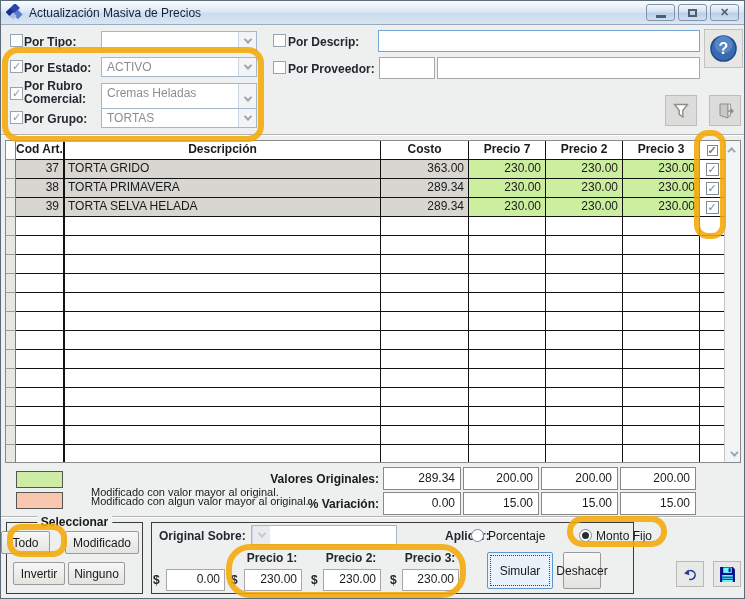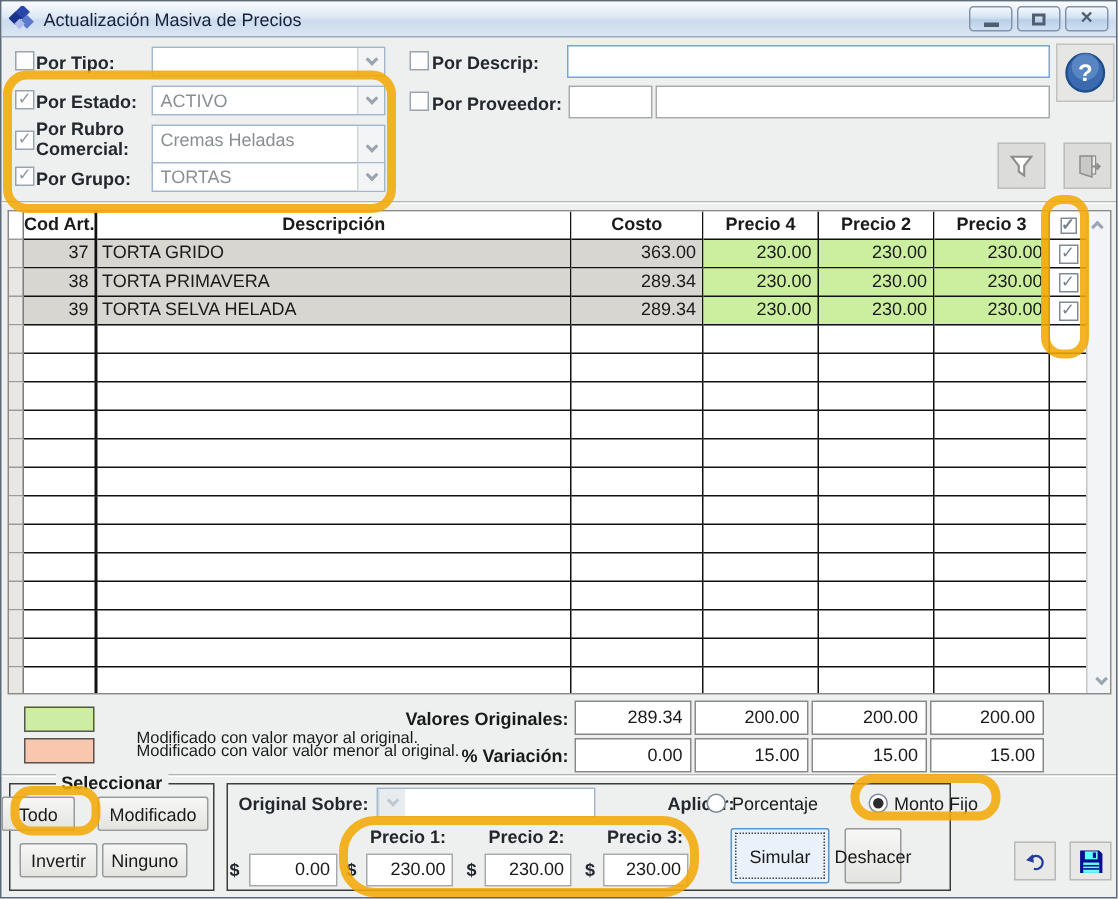--- a/index.html
+++ b/index.html
@@ -229,21 +229,21 @@
 
   <div class="sep" style="top:133px;"></div>
 
   <div class="grid">
     <div class="grid-main">
       <div class="grow header">
         <div class="cell c-sel"></div>
         <div class="cell c-cod">Cod Art.</div>
         <div class="cell c-desc" style="text-align:center; padding-left:0;">Descripción</div>
         <div class="cell c-costo">Costo</div>
-        <div class="cell c-p">Precio 4</div>
+        <div class="cell c-p">Precio 7</div>
         <div class="cell c-p">Precio 2</div>
         <div class="cell c-p">Precio 3</div>
         <div class="cell c-chk">
           <div class="gcb checked" style="width:11px;height:11px;"></div>
         </div>
       </div>
 
       <div class="grow">
         <div class="cell c-sel"></div>
         <div class="cell c-cod num bg-gray">37</div>
@@ -421,21 +421,21 @@
         </div>
       <div class="sb-arrow sb-down">
           <div class="chev-dn"></div>
         </div>
     </div>
   </div>
 
   <div class="swatch" style="left:15px; top:470px; background:#cdeca4;"></div>
   <div class="legend-text" style="left:90px; top:473px;margin-top:12px;">Modificado con valor mayor al original.</div>
   <div class="swatch" style="left:15px; top:491px; background:#f8c7ad;"></div>
-  <div class="legend-text" style="left:90px; top:494px;">Modificado con valor valor menor al original.</div>
+  <div class="legend-text" style="left:90px; top:494px;">Modificado con algun valor mayor al original.</div>
 
   <div class="sum-label" style="left:230px; top:471px;">Valores Originales:</div>
   <div class="field" style="left:382px; top:466px; width:78px;">289.34</div>
   <div class="field" style="left:462px; top:466px; width:76px;">200.00</div>
   <div class="field" style="left:540px; top:466px; width:77px;">200.00</div>
   <div class="field" style="left:619px; top:466px; width:76px;">200.00</div>
 
   <div class="sum-label" style="left:230px; top:496px;">% Variación:</div>
   <div class="field" style="left:382px; top:491px; width:78px;">0.00</div>
   <div class="field" style="left:462px; top:491px; width:76px;">15.00</div>

